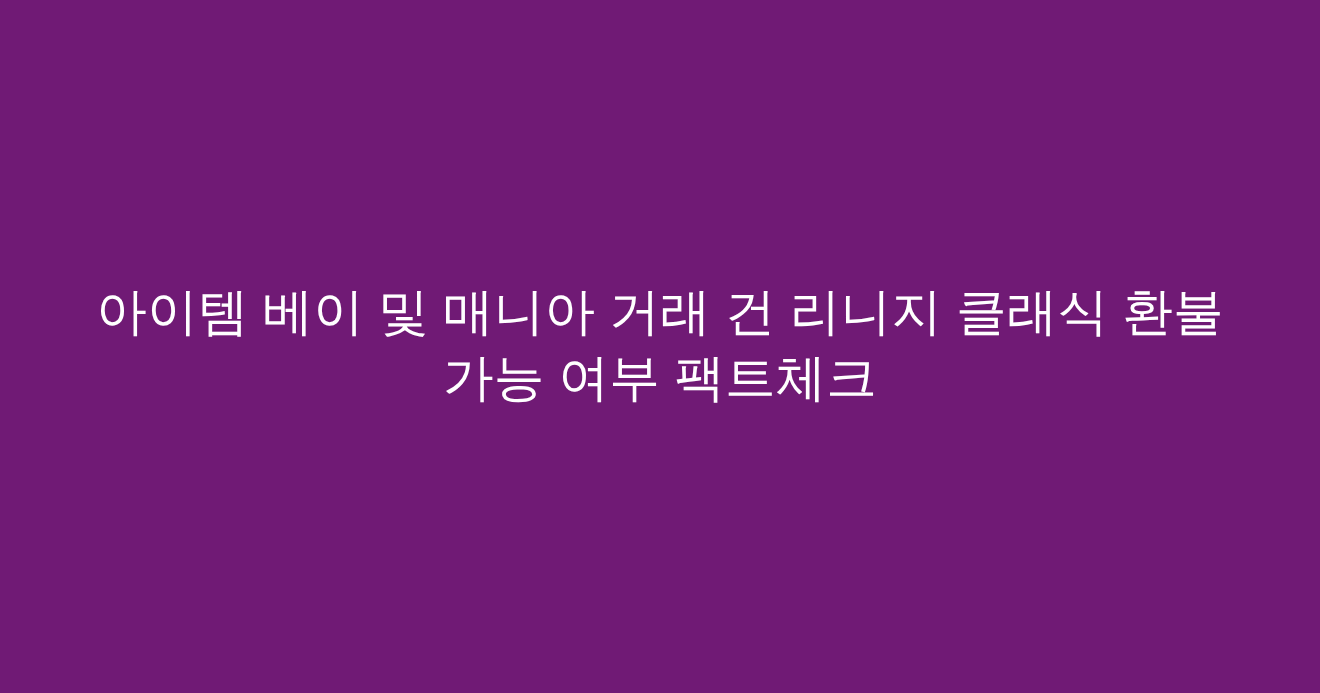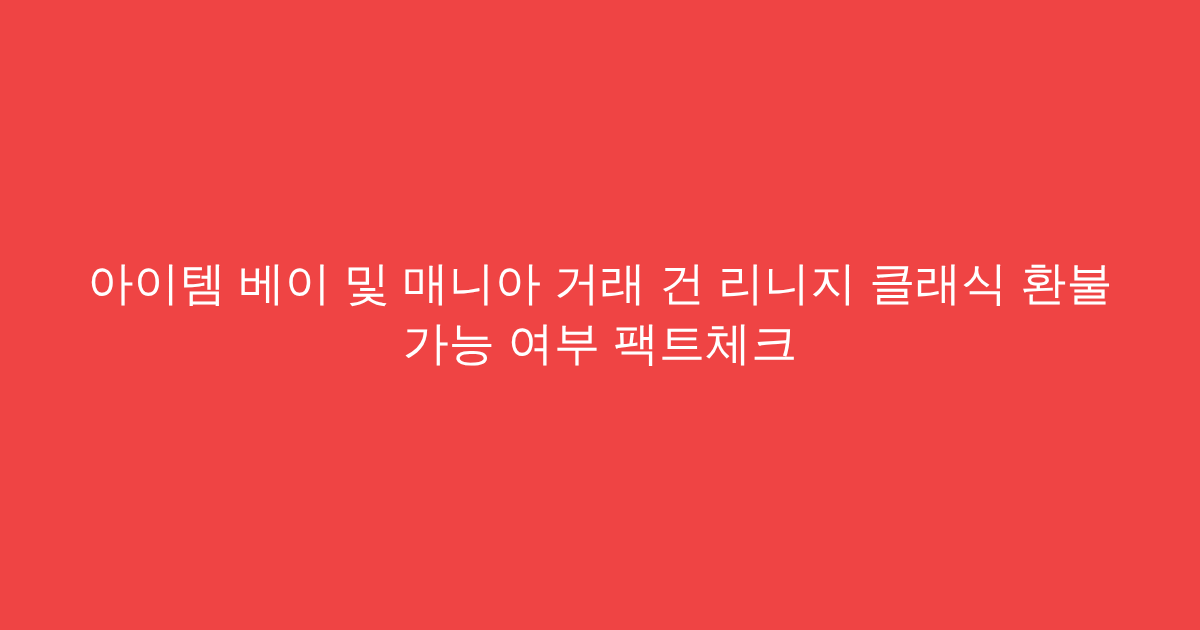--- a/index.html
+++ b/index.html
@@ -46,21 +46,21 @@
     word-break: keep-all;
     white-space: normal;
     text-align: center;
     
     transform: translateY(-2px);
   }
 </style>
 </head>
 <body>
 
-<div class="og-card" style="background: #ef4444;">
+<div class="og-card" style="background: #701a75;">
 
   <div class="og-card__inner">
 
     <h1 class="og-card__headline" style="color: rgb(255, 255, 255);">아이템 베이 및 매니아 거래 건 리니지 클래식 환불 가능 여부 팩트체크</h1>
 
   </div>
 
 </div>
 
 </body></html>

